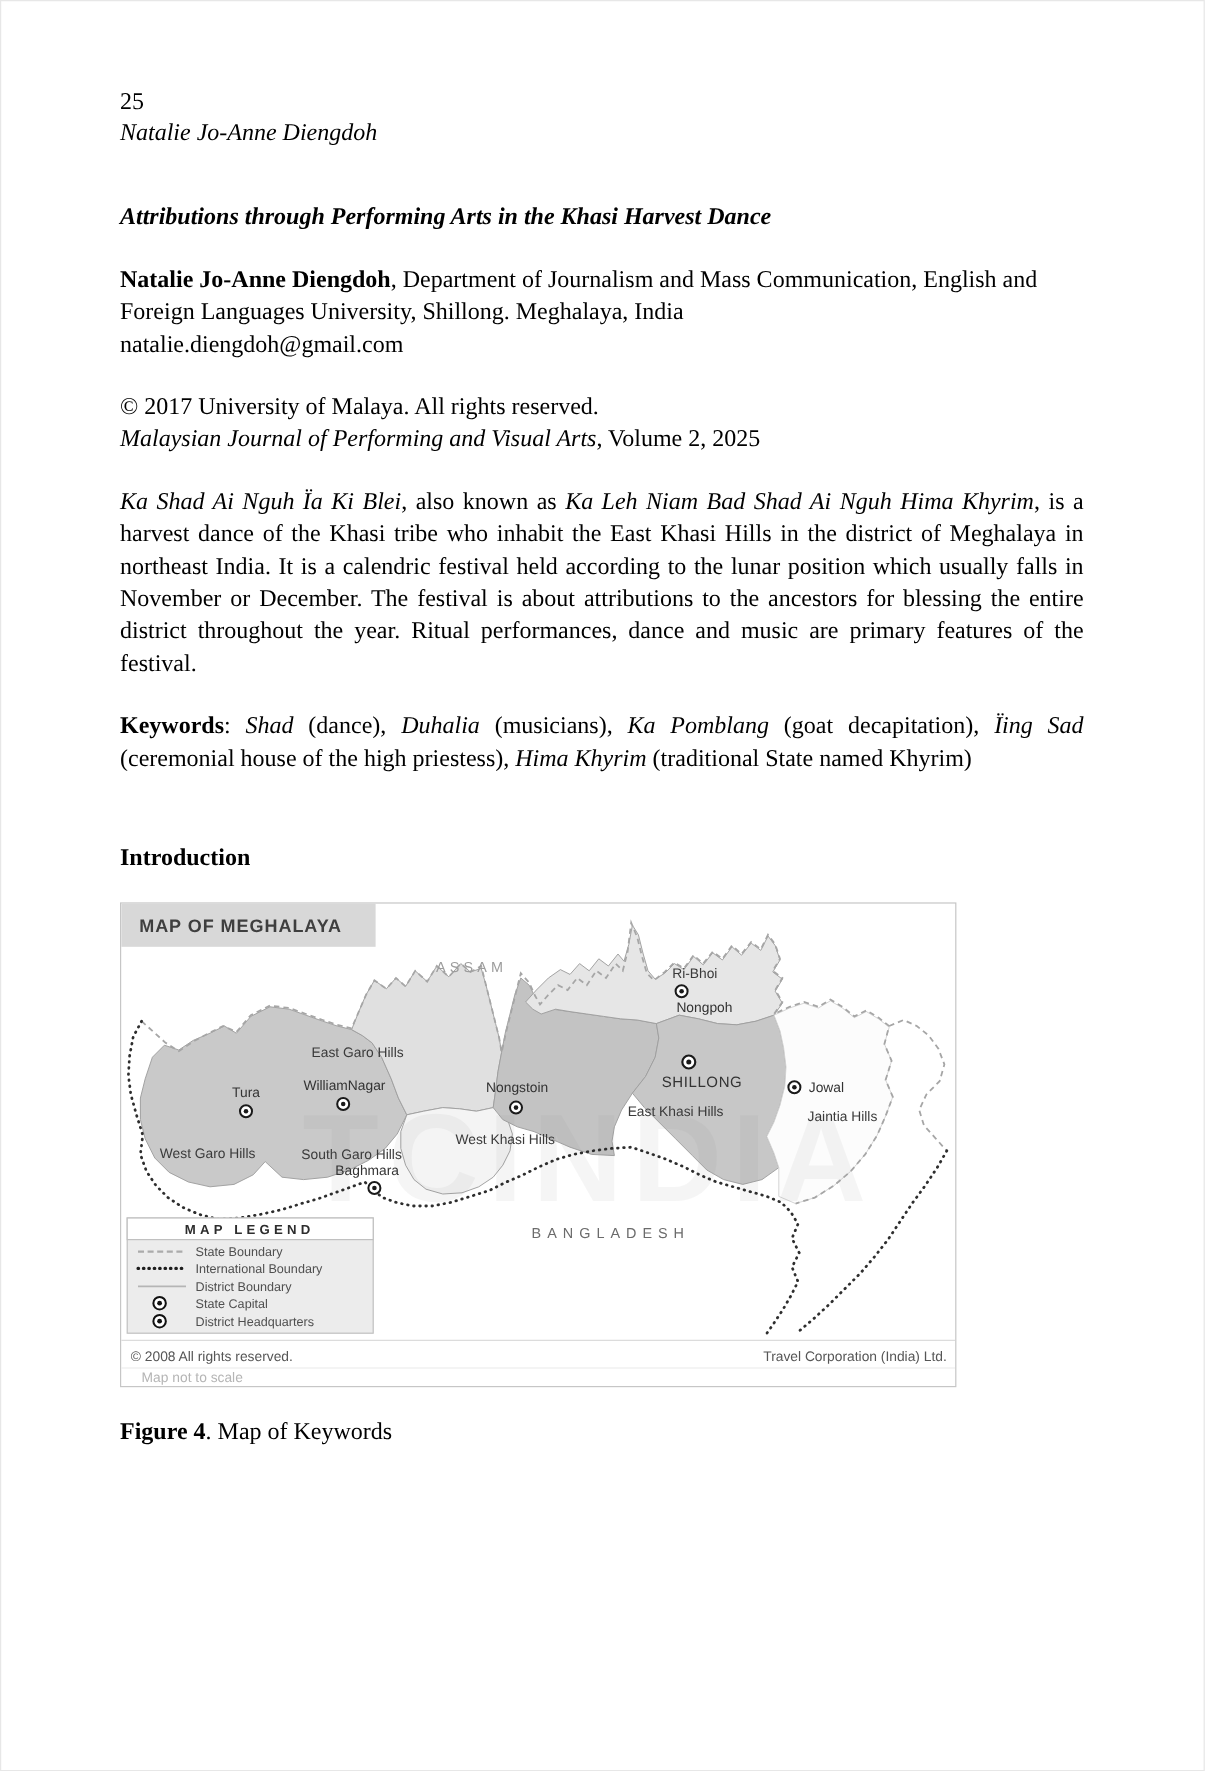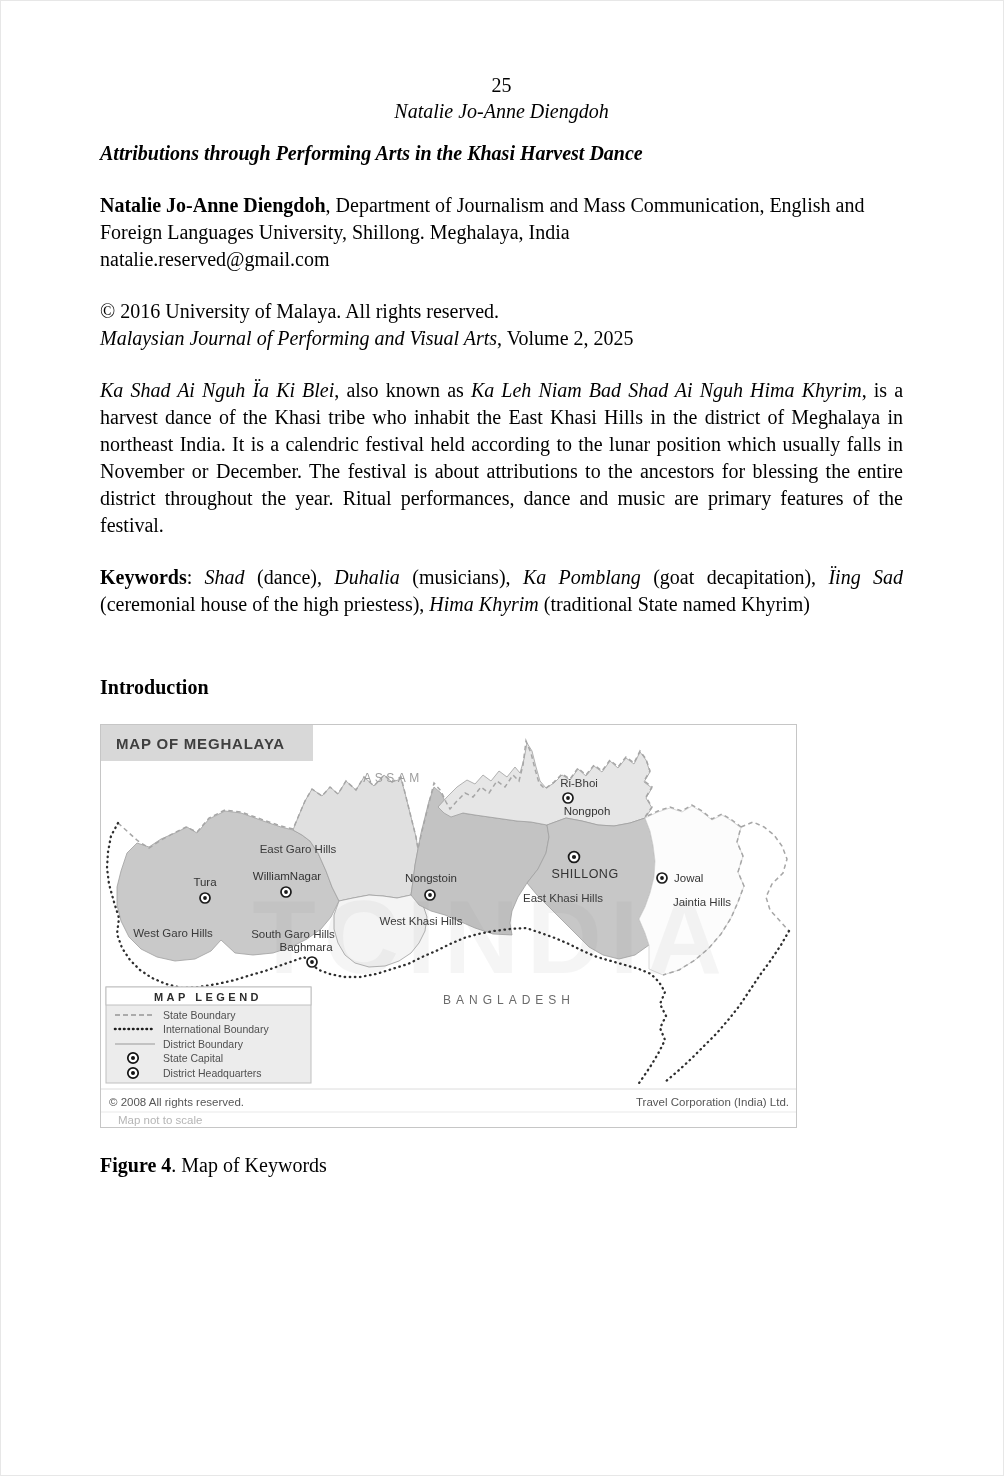--- a/index.html
+++ b/index.html
@@ -2,23 +2,23 @@
 <html><head>
 <meta charset="utf-8">
 <style>
   html,body{margin:0;padding:0;}
   body{
     width:1004px;height:1476px;background:#ffffff;position:relative;
     font-family:"Liberation Serif", serif;font-size:20px;color:#000;
     box-shadow:inset 0 0 0 1px #e7e7e7;
   }
   .page{padding:72px 101px 0 100px;}
-  .hdr{ text-align:center; line-height:26px;}
+  .hdr{ text-align:left; line-height:26px;}
   .hdr .running{font-style:italic;}
-  .article-title{font-weight:bold;font-style:italic;margin-top:16px;line-height:27px;}
+  .article-title{font-weight:bold;font-style:italic;margin-top:44px;line-height:27px;}
   p.block{margin:25px 0 0 0;line-height:27px;}
   p.just{text-align:justify;}
   .heading{font-weight:bold;margin-top:48px;line-height:27px;}
   .heading.intro{margin-top:56px;}
   .kw{margin-top:22px;}
   .seg-b{font-weight:bold;}
   .seg-i{font-style:italic;}
   .figure-wrap{margin-top:23px;width:695px;}
   .map-box{width:695px;height:402px;border:1px solid #c6c6c6;background:#fff;}
   .caption{margin-top:24px;line-height:27px;}
@@ -29,23 +29,23 @@
 
 <div class="page">
 
   <div class="hdr">
     <div>25</div>
     <div class="running">Natalie Jo-Anne Diengdoh</div>
   </div>
 
   <div class="article-title">Attributions through Performing Arts in the Khasi Harvest Dance</div>
 
-  <p class="block"><span class="seg-b">Natalie Jo-Anne Diengdoh</span><span>, Department of Journalism and Mass Communication, English and Foreign Languages University, Shillong. Meghalaya, India</span><br><span>natalie.reserved@gmail.com</span></p>
+  <p class="block"><span class="seg-b">Natalie Jo-Anne Diengdoh</span><span>, Department of Journalism and Mass Communication, English and Foreign Languages University, Shillong. Meghalaya, India</span><br><span>natalie.diengdoh@gmail.com</span></p>
 
-  <p class="block"><span>© 2016 University of Malaya. All rights reserved.</span><br><span class="seg-i">Malaysian Journal of Performing and Visual Arts</span><span>, Volume 2, 2025</span></p>
+  <p class="block"><span>© 2017 University of Malaya. All rights reserved.</span><br><span class="seg-i">Malaysian Journal of Performing and Visual Arts</span><span>, Volume 2, 2025</span></p>
 
 
   <p class="block just"><span class="seg-i">Ka Shad Ai Nguh Ïa Ki Blei</span><span>, also known as </span><span class="seg-i">Ka Leh Niam Bad Shad Ai Nguh Hima Khyrim</span><span>, is a harvest dance of the Khasi tribe who inhabit the East Khasi Hills in the district of Meghalaya in northeast India. It is a calendric festival held according to the lunar position which usually falls in November or December. The festival is about attributions to the ancestors for blessing the entire district throughout the year. Ritual performances, dance and music are primary features of the festival.</span></p>
 
   <p class="block just kw"><span class="seg-b">Keywords</span><span>: </span><span class="seg-i">Shad</span><span> (dance), </span><span class="seg-i">Duhalia</span><span> (musicians), </span><span class="seg-i">Ka Pomblang</span><span> (goat decapitation), </span><span class="seg-i">Ïing Sad</span><span> (ceremonial house of the high priestess), </span><span class="seg-i">Hima Khyrim</span><span> (traditional State named Khyrim)</span></p>
 
   <div class="heading intro">Introduction</div>
 
   <div class="figure-wrap">
     <div class="map-box">

